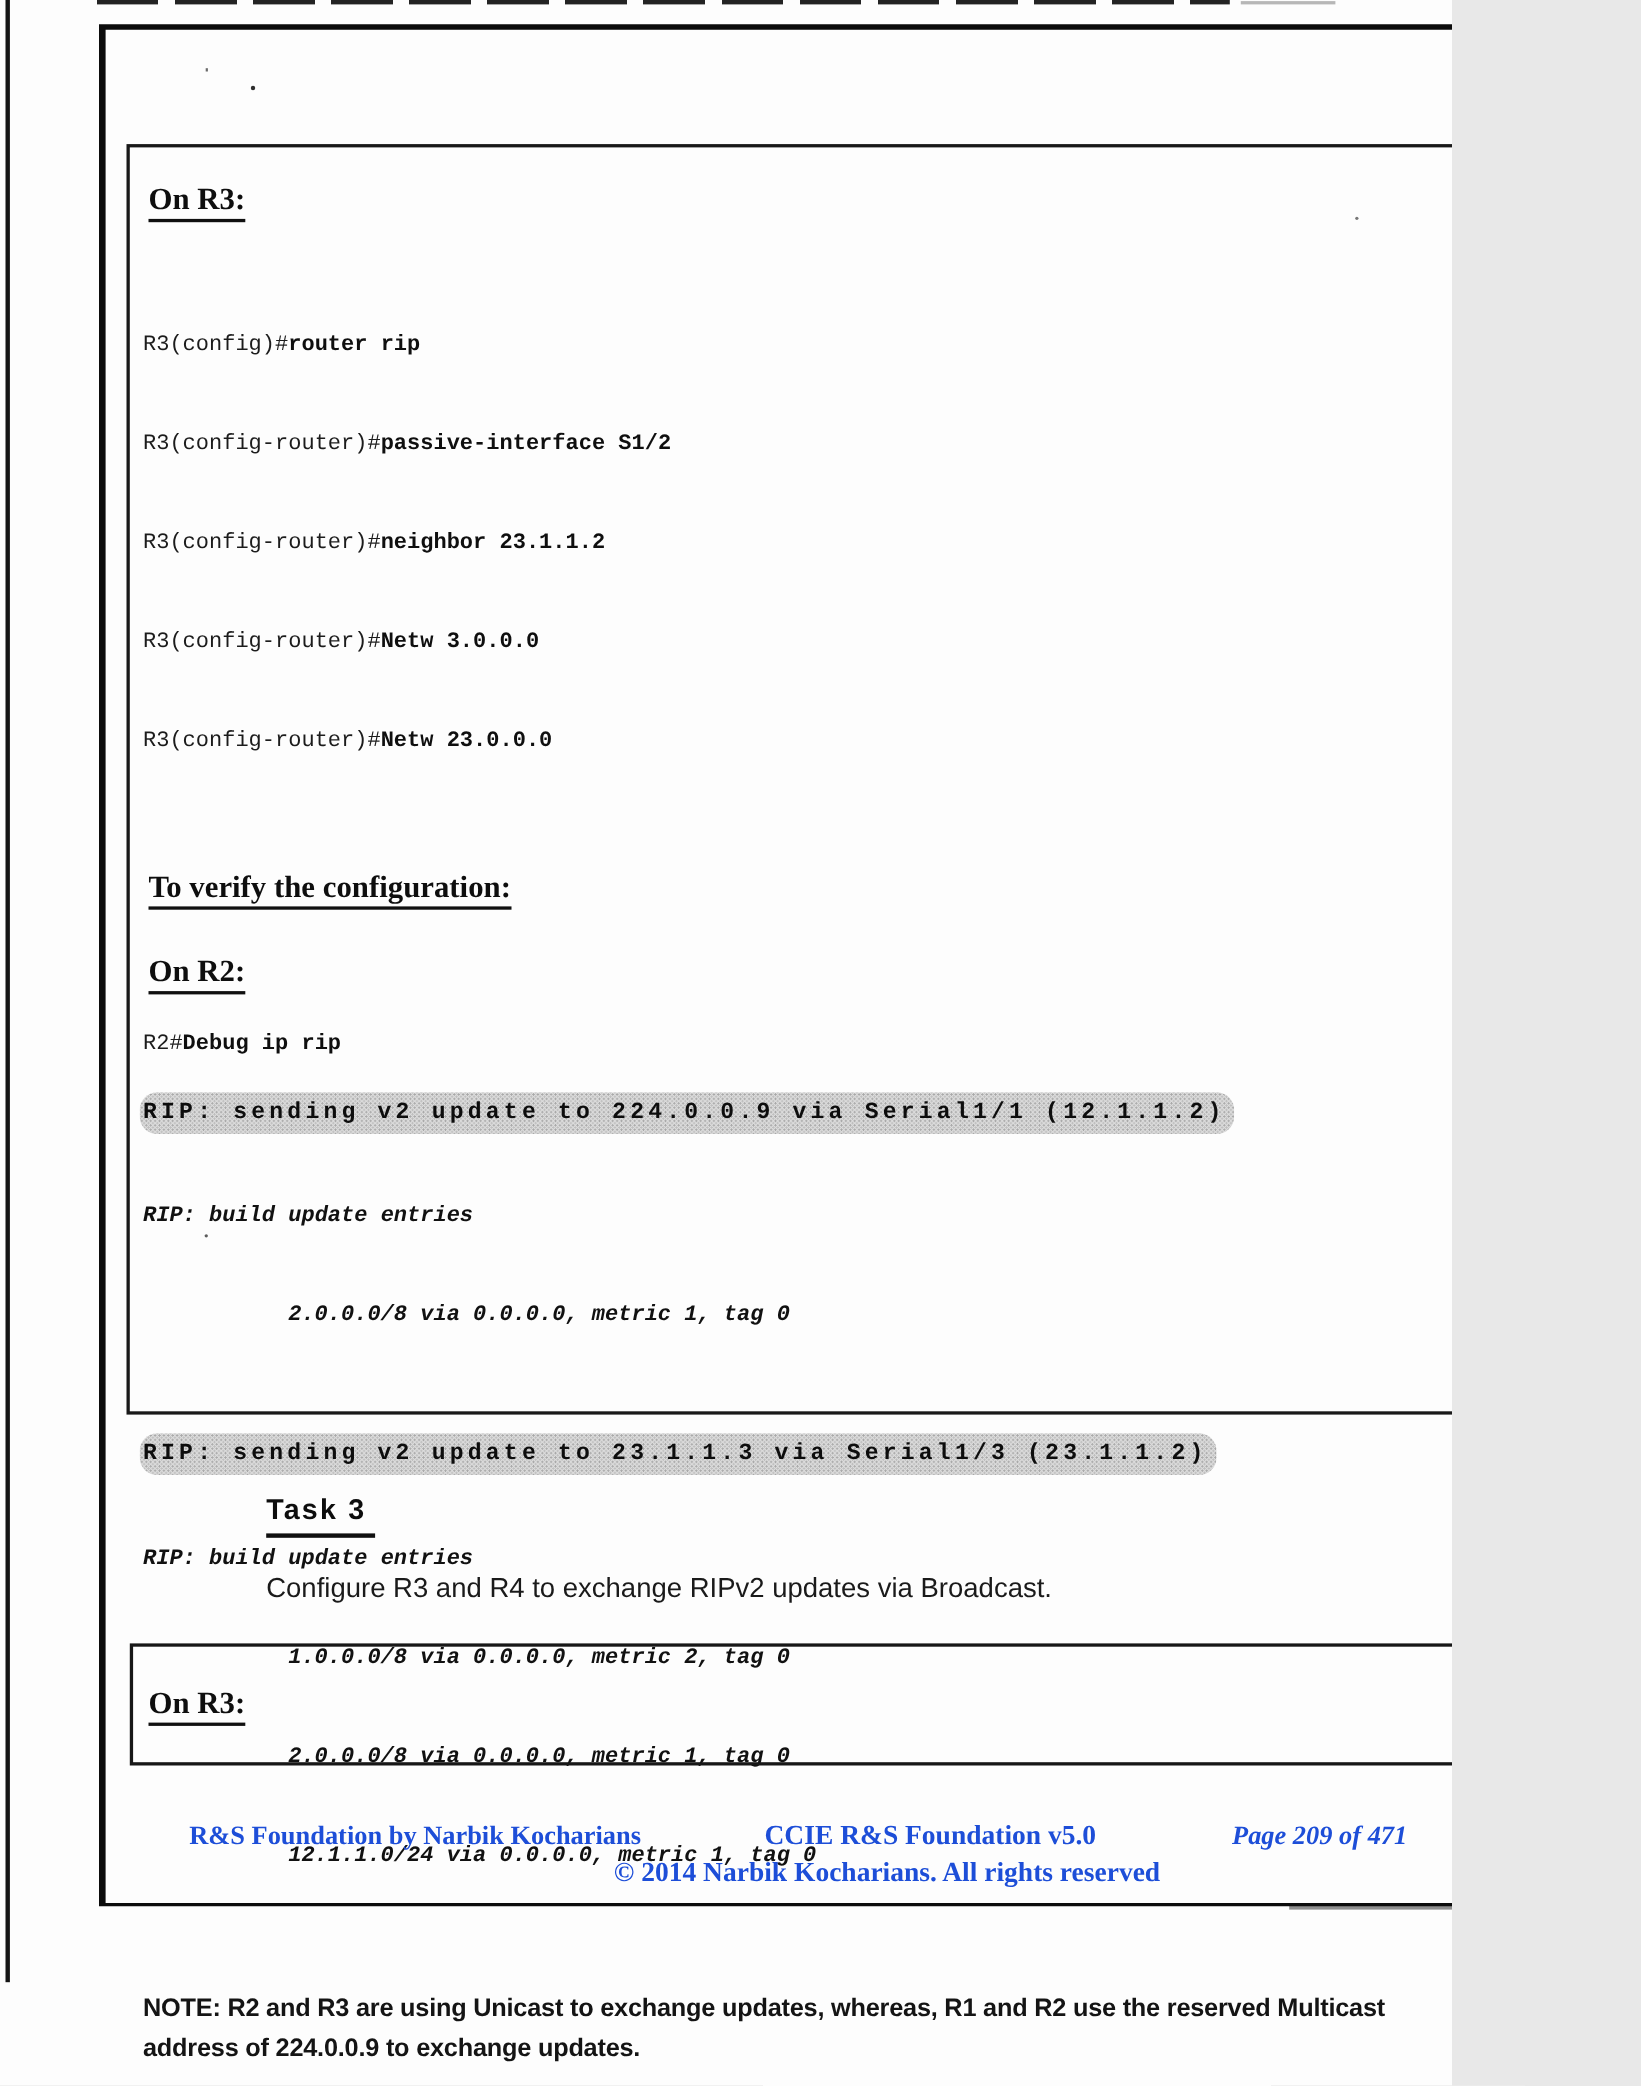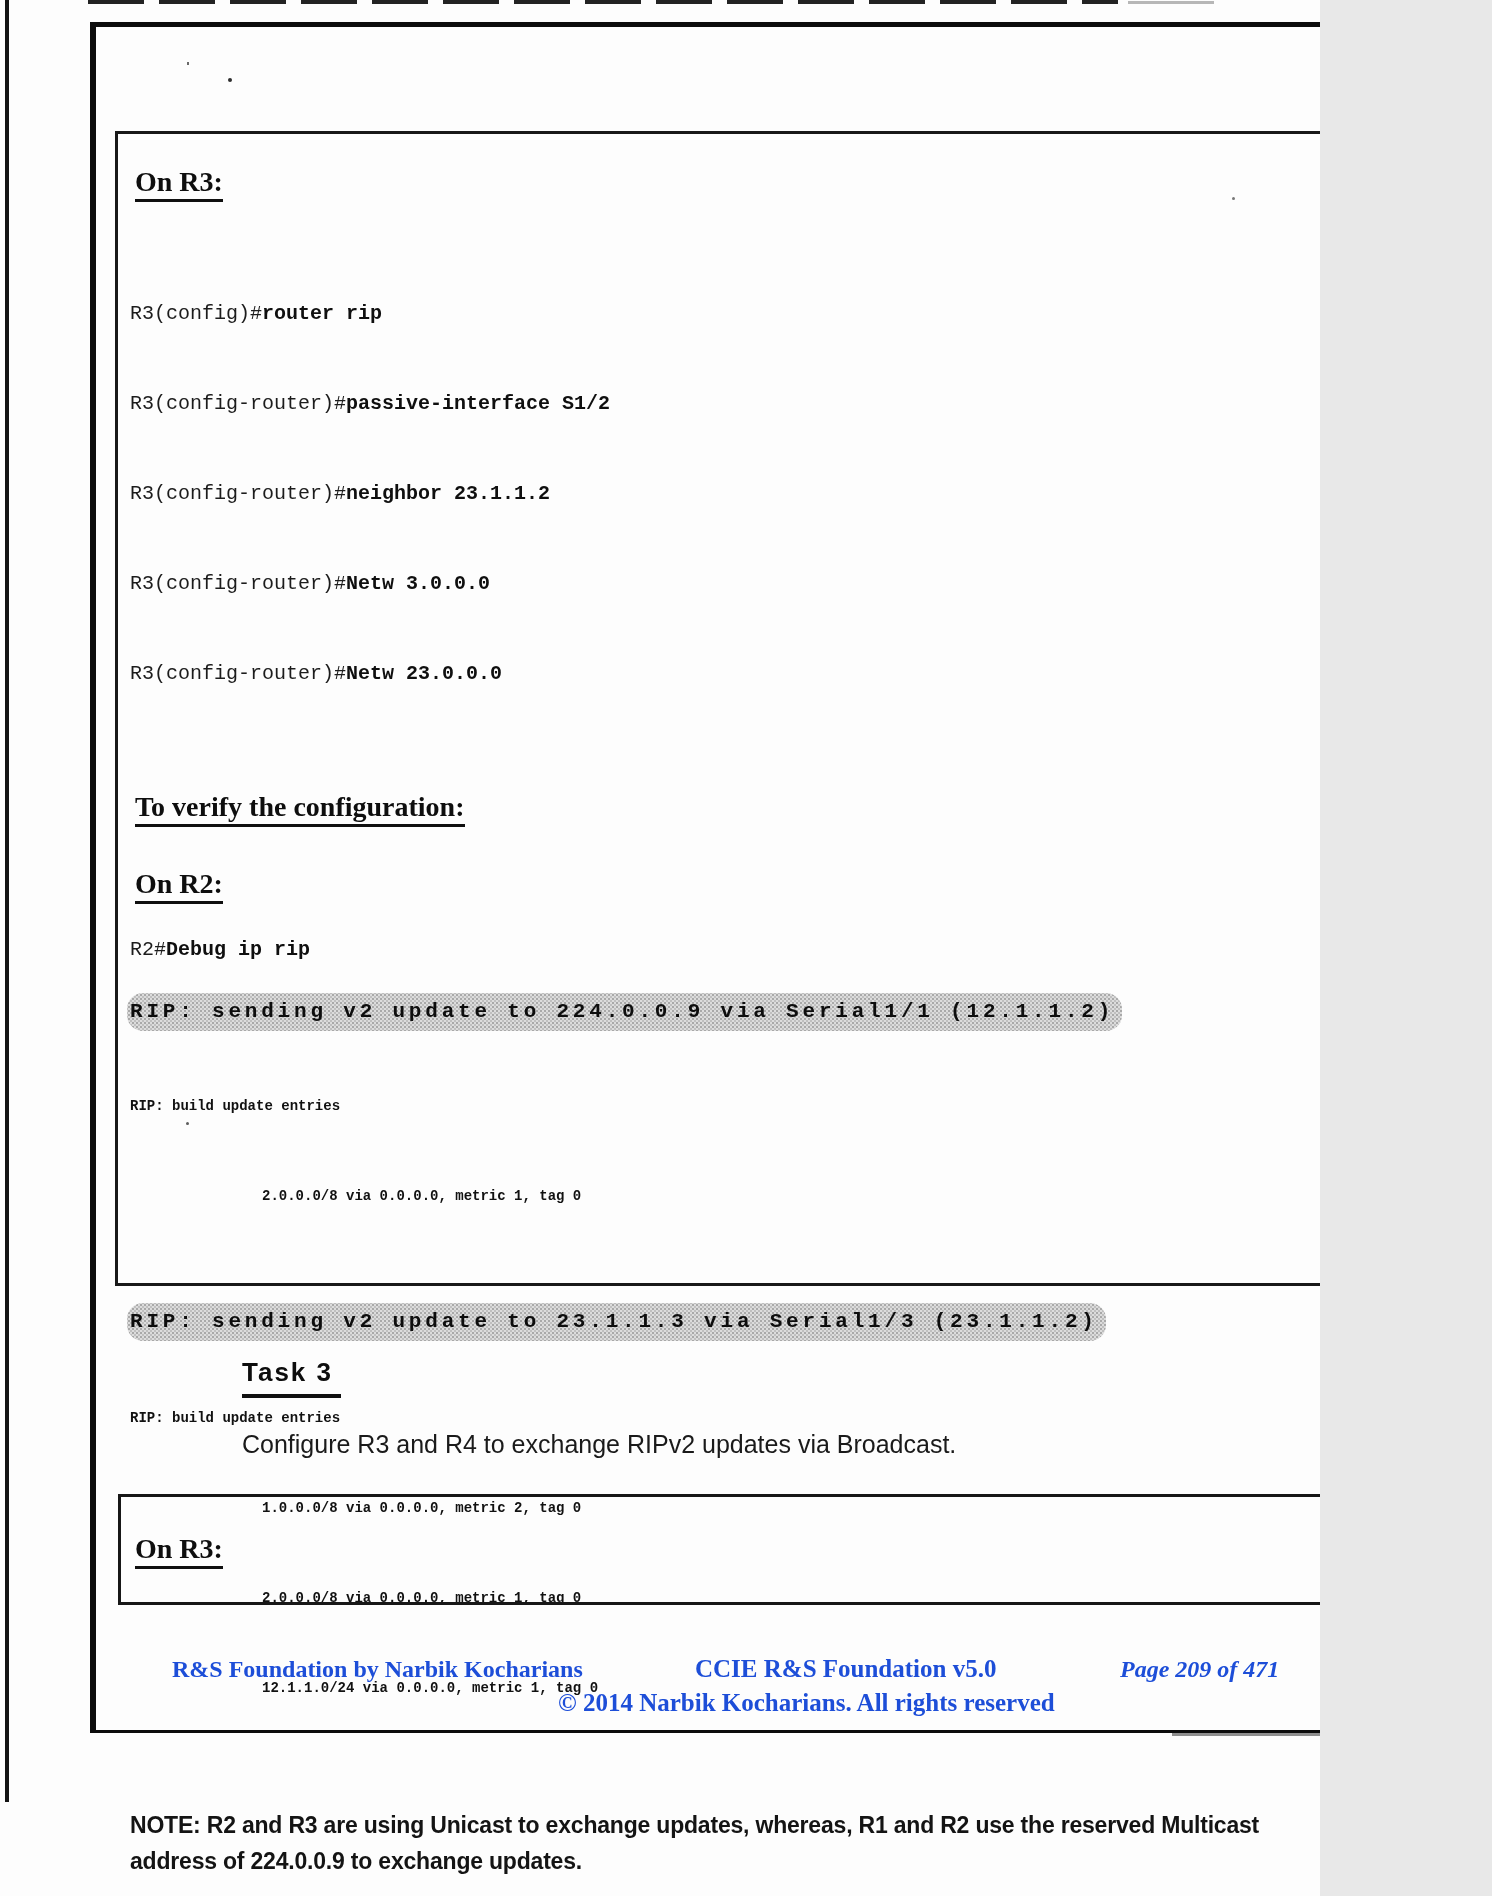--- a/index.html
+++ b/index.html
@@ -51,21 +51,21 @@
   .h-serif .hu{border-bottom:3px solid #101010;padding-bottom:2px;}
   .h1-first{margin-top:30px;}
   .h-verify{margin-top:40px;}
   .h-onr2{margin-top:41px;}
 
   
   .code{font-family:"Liberation Mono",monospace;font-size:20px;line-height:30px;white-space:pre;color:#1c1c1c;}
   .code .cmd{font-weight:bold;color:#0f0f0f;}
   .blockA{margin-top:39px;}
   .dbg-cmd{margin-top:33px;}
-  .debug{font-family:"Liberation Mono",monospace;font-size:14px;line-height:30px;white-space:pre;font-weight:bold;color:#111;}
+  .debug{font-family:"Liberation Mono",monospace;font-size:20px;line-height:30px;white-space:pre;font-weight:bold;color:#111;font-style:italic;}
   .debug .ind{padding-left:132px;}
   .dbg1{margin-top:0;}
   .dbg2{margin-top:2px;}
   .hl-row{margin-top:28px;line-height:38px;white-space:nowrap;}
   .hl-row2{margin-top:32px;text-decoration:underline;}
   .hl{
     display:inline-block;
     font-family:"Liberation Mono",monospace;font-size:21px;font-weight:bold;color:#0d0d0d;
     letter-spacing:3.8px;line-height:36px;
     padding:1px 8px 1px 3px;margin-left:-3px;

